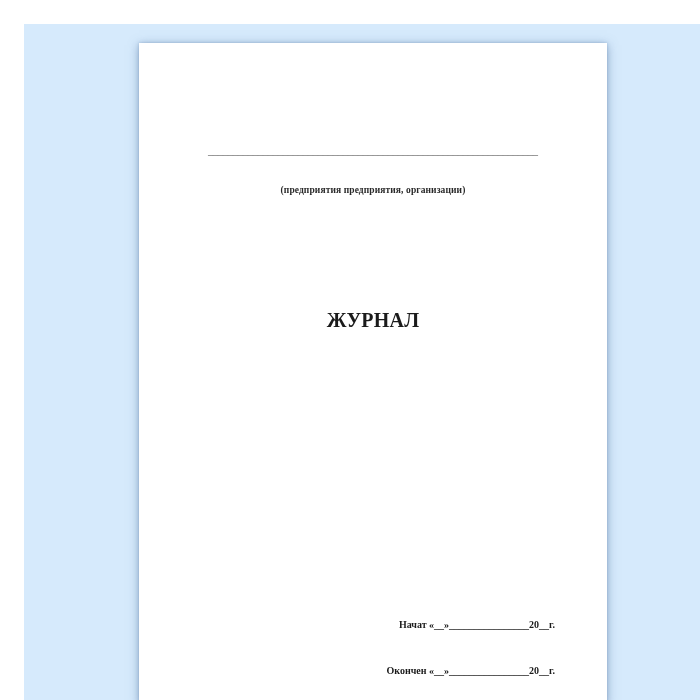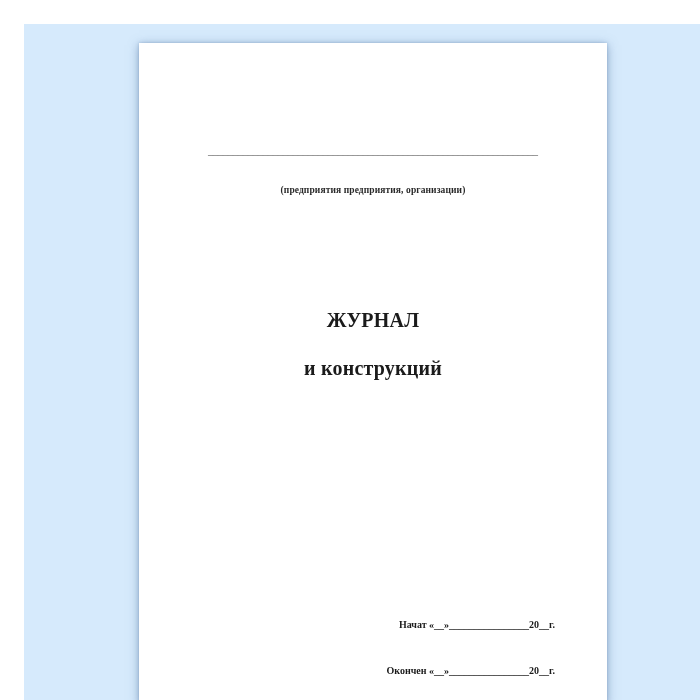--- a/index.html
+++ b/index.html
@@ -83,21 +83,20 @@
 <div class="canvas">
   <div class="page">
 
     <div class="org-block">
       <div class="org-line">__________________________________________________________________</div>
       <div class="org-caption">(предприятия предприятия, организации)</div>
     </div>
 
     <div class="title-block">
       <div class="title-line">ЖУРНАЛ</div>
-      <div class="title-line">и конструкций</div>
     </div>
 
     <div class="dates-block">
       <div class="date-line">Начат «__»________________20__г.</div>
       <div class="date-line">Окончен «__»________________20__г.</div>
     </div>
 
   </div>
 </div>
 

